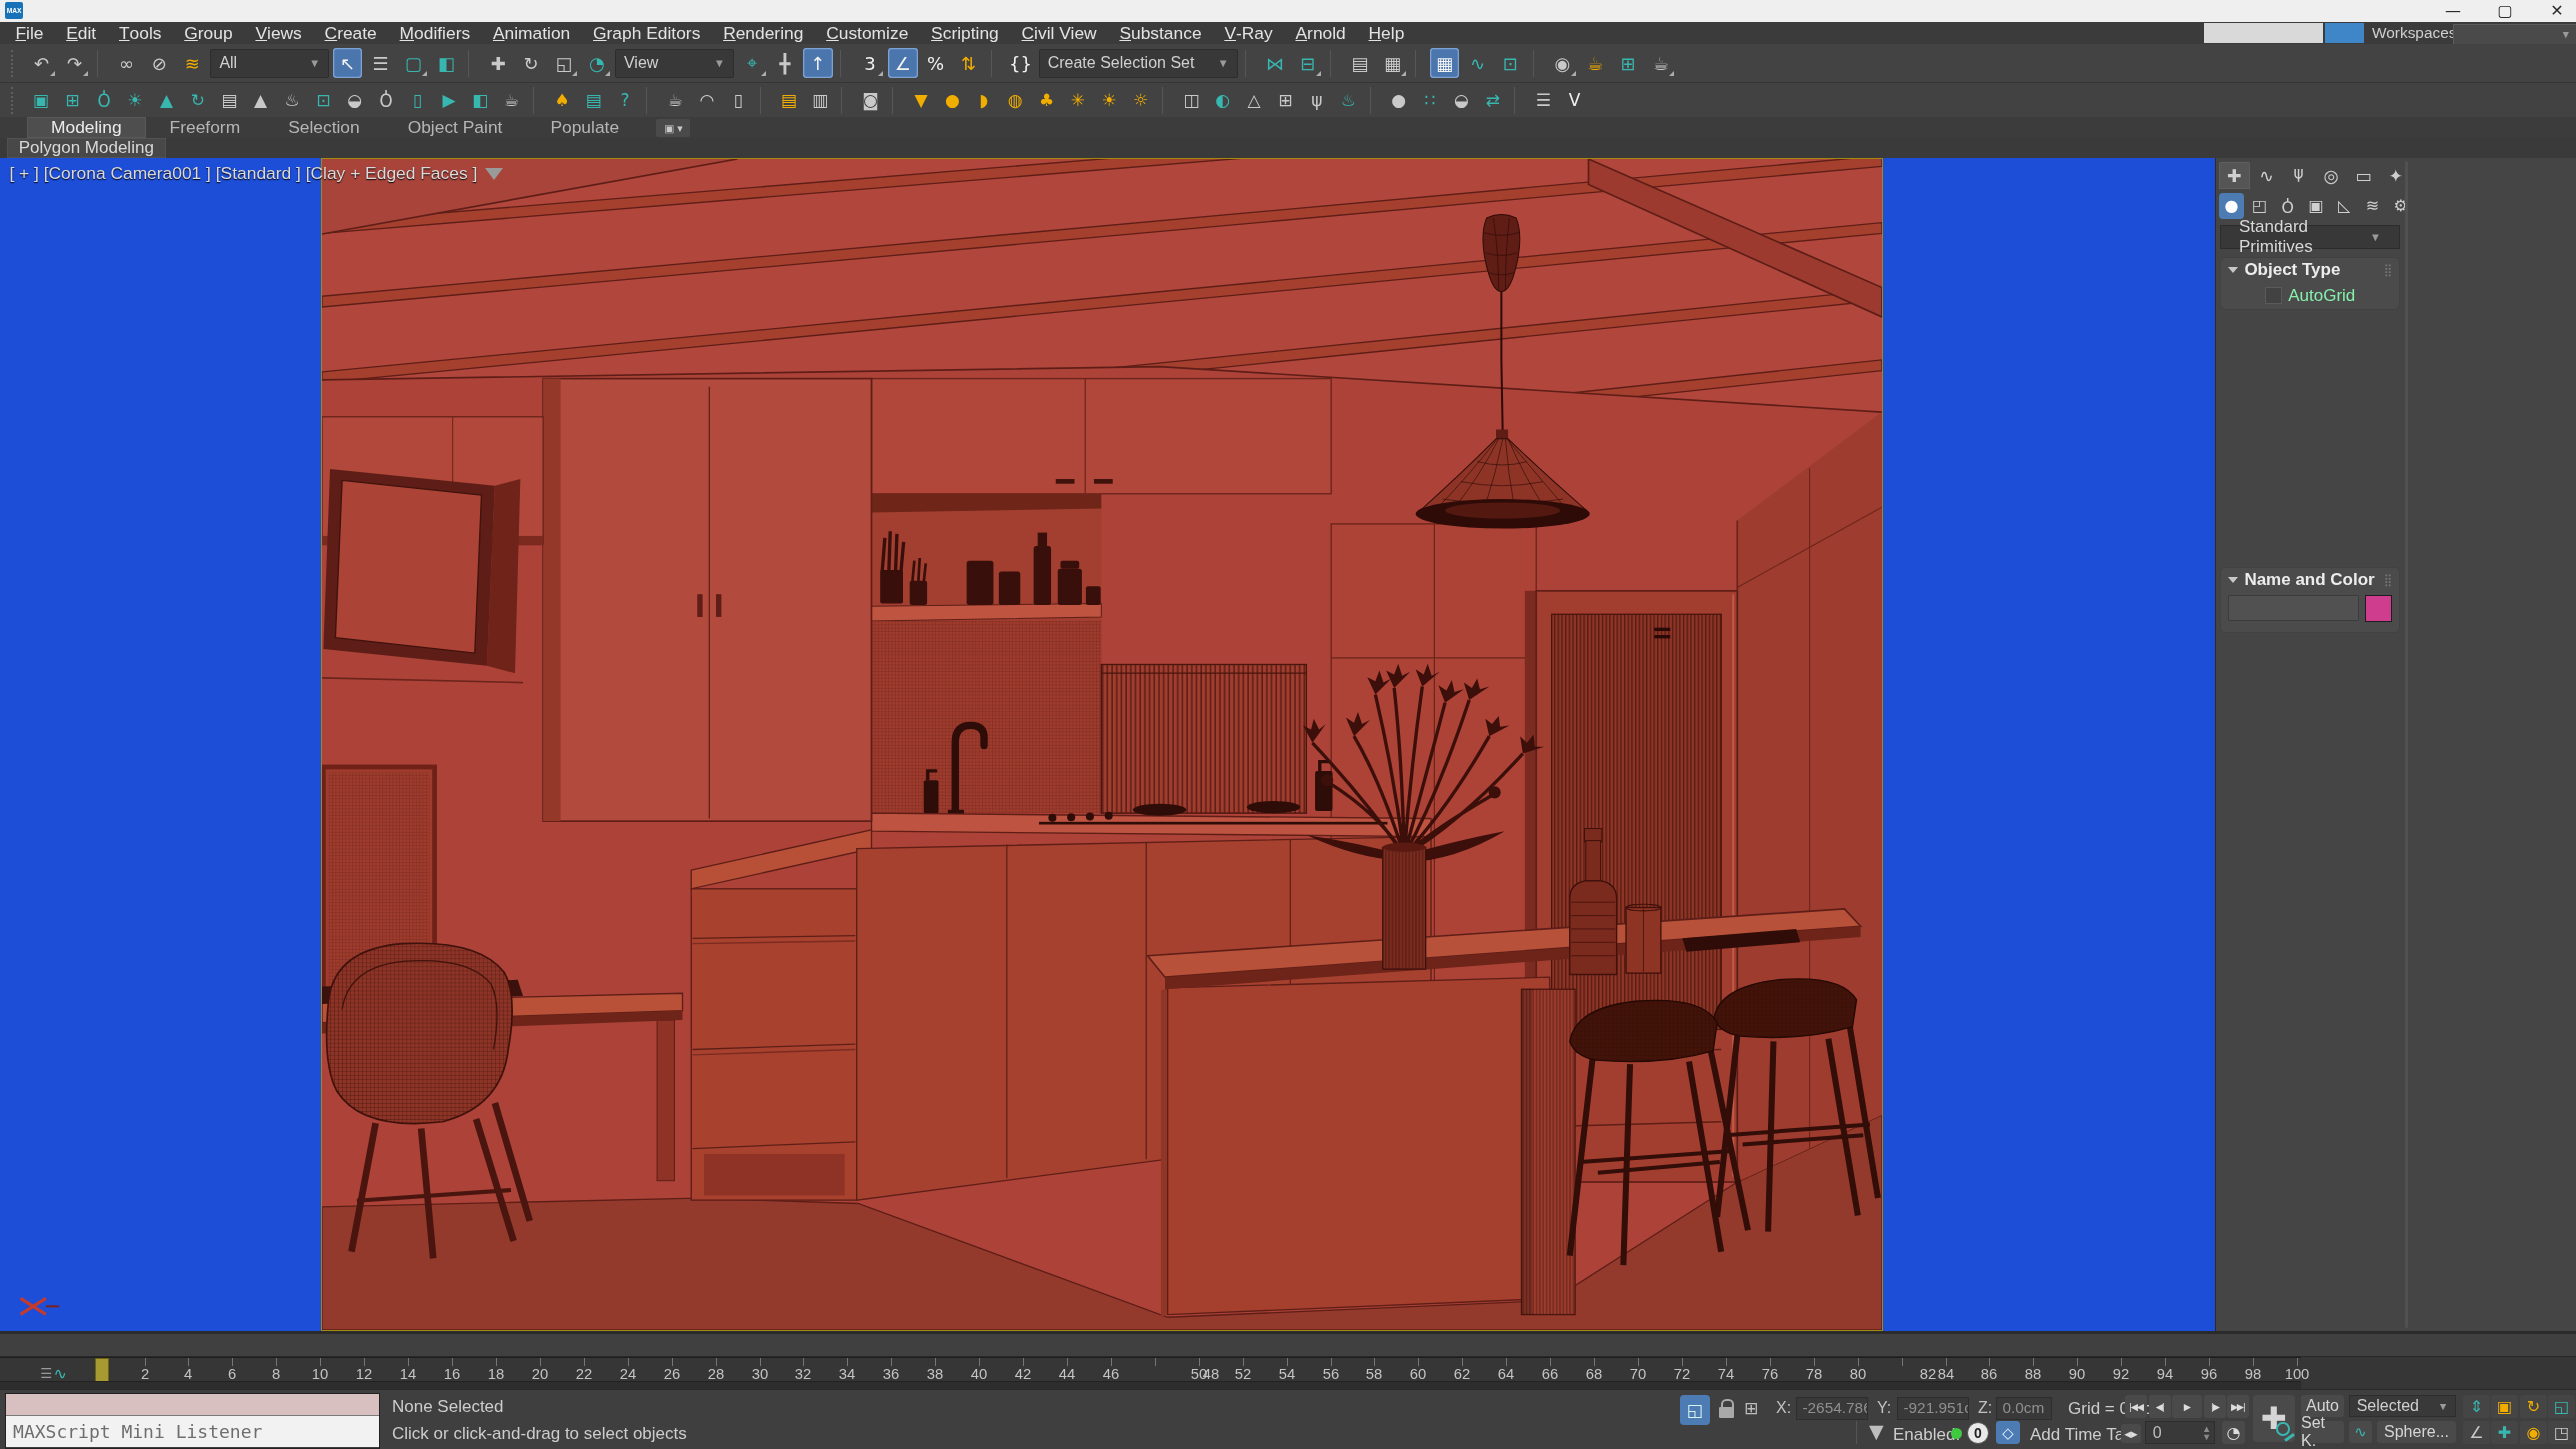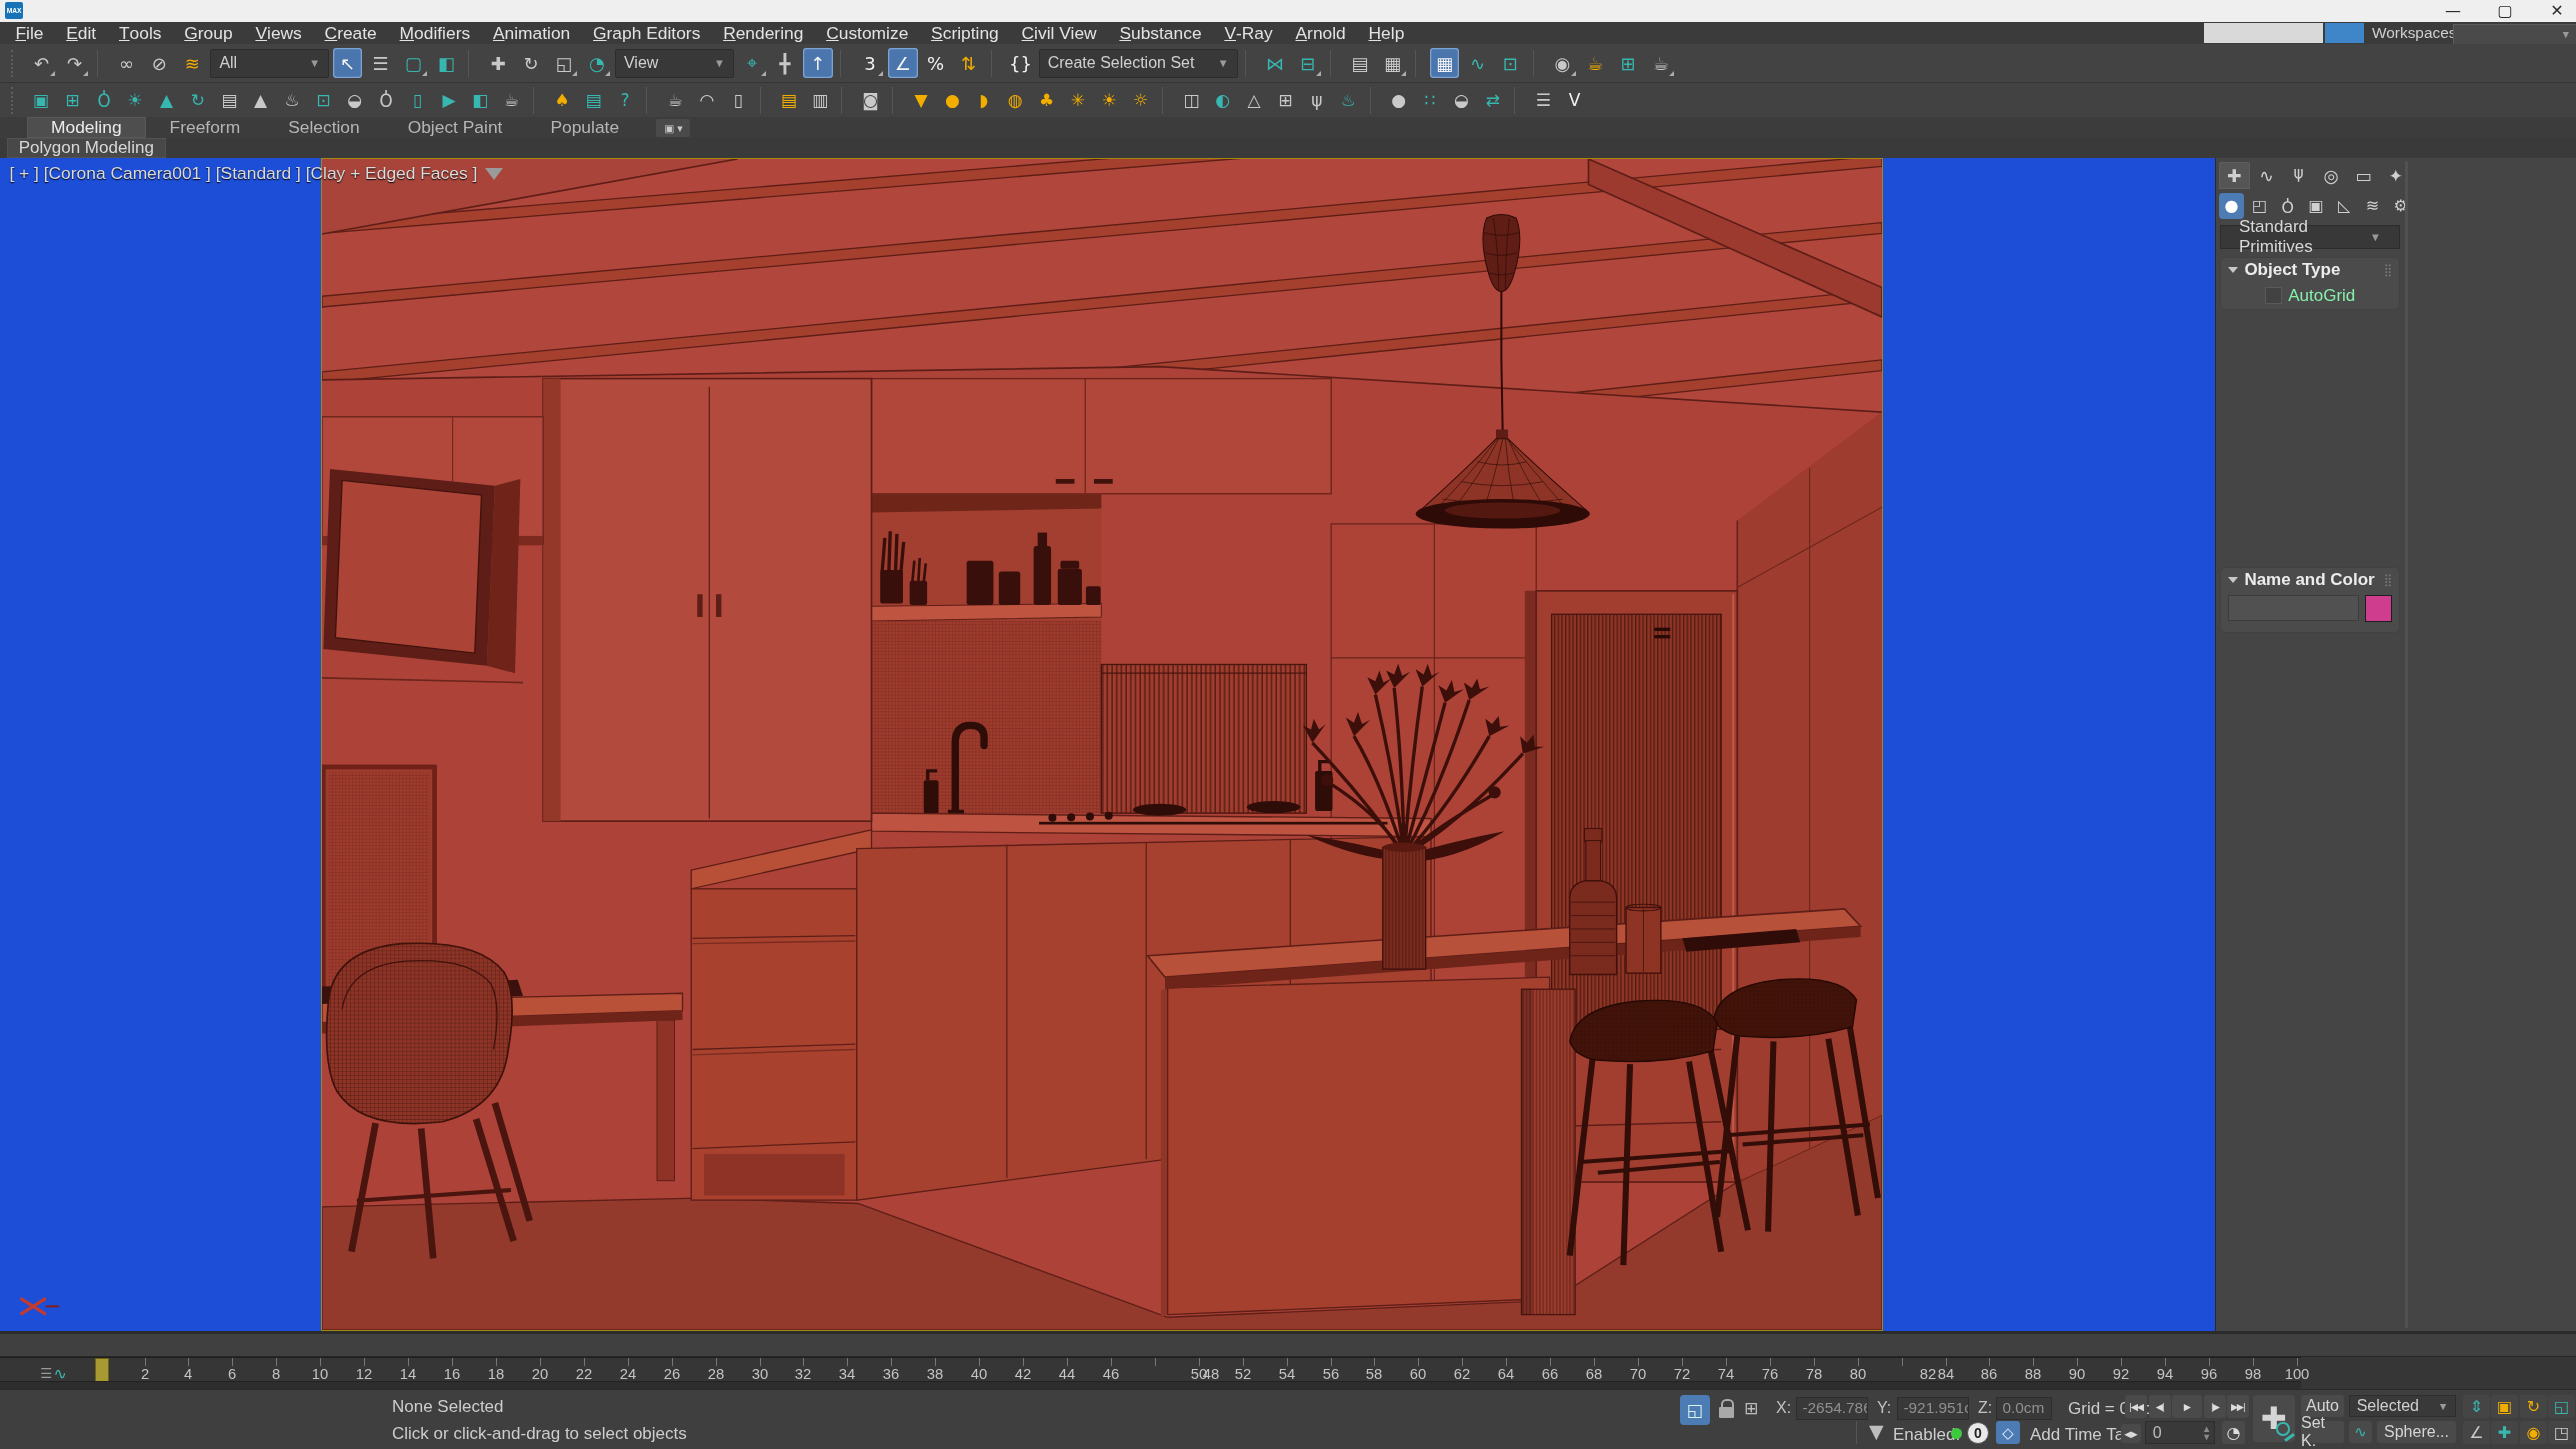--- a/index.html
+++ b/index.html
@@ -685,20 +685,24 @@
       <div class="tick" style="left: 2253px;"></div>
       <div class="ticklabel" style="left: 2253px;">98</div>
       <div class="tick" style="left: 2297px;"></div>
       <div class="ticklabel" style="left: 2297px;">100</div>
     </div>
   <div id="tkthumb"></div>
   <div id="tkbottom"></div>
 </div>
 
 <div id="sb" class="abs">
+  <div id="listener">
+    <div id="macrorec"></div>
+    <div id="mxs">MAXScript Mini Listener</div>
+  </div>
   <div class="sbtext" style="left:392px;top:6.7px">None Selected</div>
   <div class="sbtext" style="left:392px;top:34px">Click or click-and-drag to select objects</div>
 
   <div id="isolate">◱</div>
   <div class="lockarc"></div>
   <div class="lockbody"></div>
   <div class="sbtext" style="left:1744px;top:8px;font-family:'DejaVu Sans',sans-serif;color:#bdbdbd">⊞</div>
 
   <span class="slabel" style="left:1776px">X:</span>
   <div class="sfield" style="left:1796px;width:72px">-2654.786c</div>

